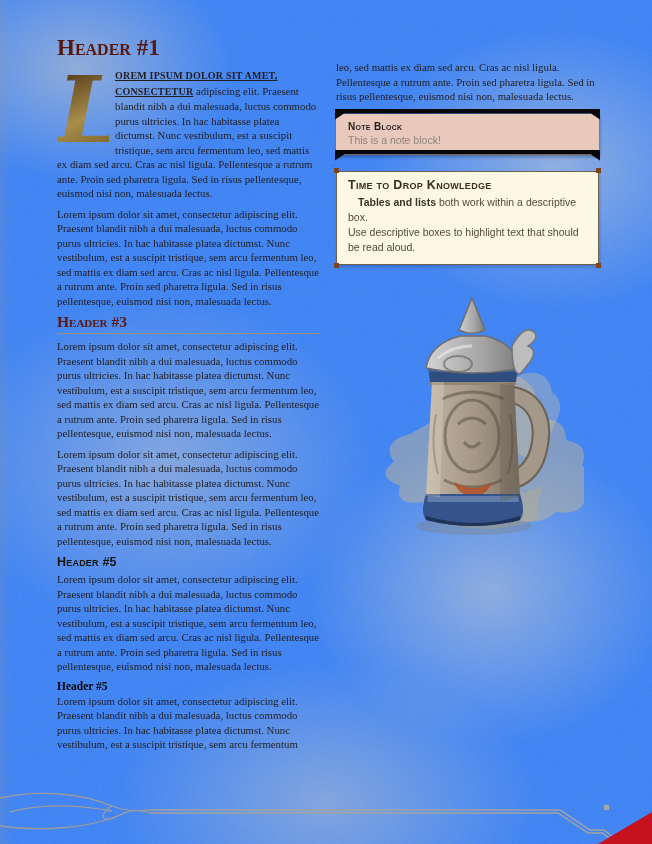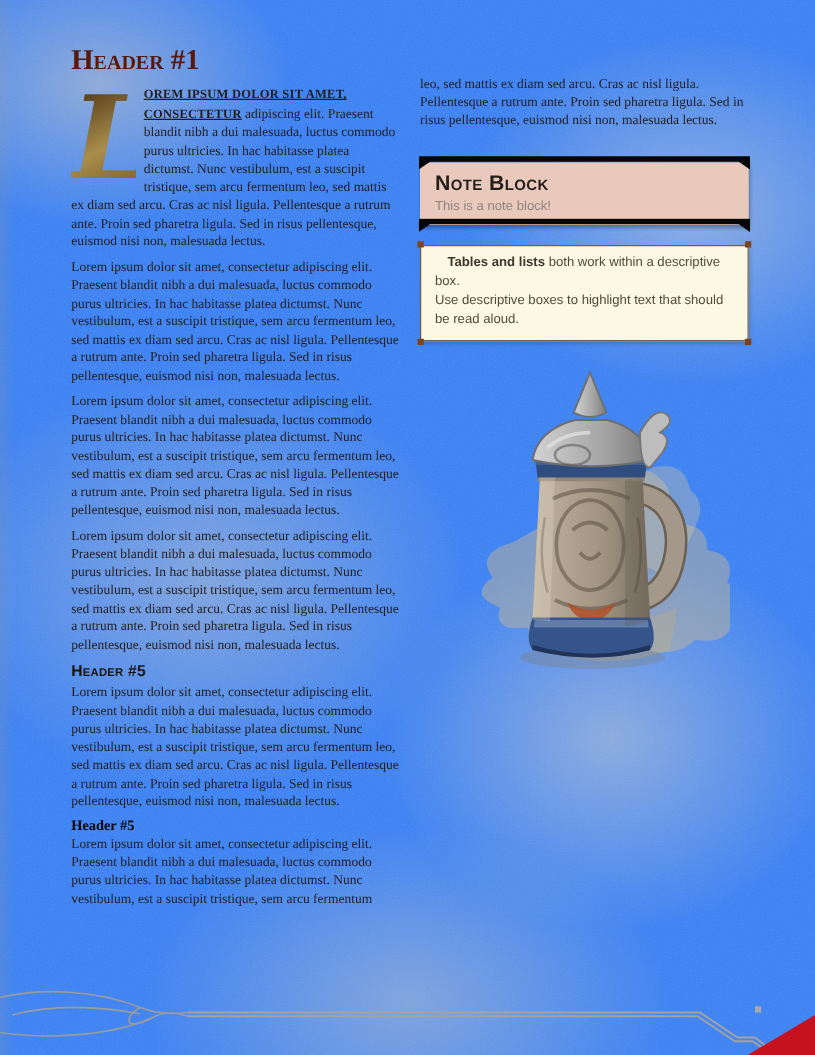--- a/index.html
+++ b/index.html
@@ -56,21 +56,21 @@
     box-shadow:1px 2px 3px rgba(0,0,0,.3);
   }
   .note-bar{
     position:absolute;left:-1px;right:-1px;height:11px;background:#070707;
     clip-path:polygon(0 0,100% 0,100% 100%,calc(100% - 9px) 45%,9px 45%,0 100%);
   }
   .note-bar.top{top:-5px;}
   .note-bar.bottom{bottom:-6px;}
   .note-title{
     font-family:"Liberation Sans",sans-serif;font-variant:small-caps;font-weight:bold;
-    font-size:17px;color:#241e19;margin:0 0 2px 0;letter-spacing:.3px;position:relative;z-index:1;
+    font-size:10px;color:#241e19;margin:0 0 2px 0;letter-spacing:.3px;position:relative;z-index:1;
   }
   .note-text{font-family:"Liberation Sans",sans-serif;font-size:10.5px;color:#8d847c;position:relative;z-index:1;}
 
   
   .descbox{
     position:relative;background:#fcf8e3;border:1px solid #6f5f4e;
     padding:6px 11px 9px 11px;
     box-shadow:1px 2px 3px rgba(0,0,0,.18);
   }
   .dot{position:absolute;width:5px;height:5px;background:#7e431d;}
@@ -104,46 +104,48 @@
 
   <div class="col col-left">
     <h1 class="hdr h1">Header #1</h1>
 
     <p class="body-p">
       <span class="dropcap">L</span><span class="lead-caps">orem ipsum dolor sit amet, consectetur</span><span> adipiscing elit. Praesent blandit nibh a dui malesuada, luctus commodo purus ultricies. In hac habitasse platea dictumst. Nunc vestibulum, est a suscipit tristique, sem arcu fermentum leo, sed mattis ex diam sed arcu. Cras ac nisl ligula. Pellentesque a rutrum ante. Proin sed pharetra ligula. Sed in risus pellentesque, euismod nisi non, malesuada lectus.</span>
     </p>
 
     <p class="body-p">Lorem ipsum dolor sit amet, consectetur adipiscing elit. Praesent blandit nibh a dui malesuada, luctus commodo purus ultricies. In hac habitasse platea dictumst. Nunc vestibulum, est a suscipit tristique, sem arcu fermentum leo, sed mattis ex diam sed arcu. Cras ac nisl ligula. Pellentesque a rutrum ante. Proin sed pharetra ligula. Sed in risus pellentesque, euismod nisi non, malesuada lectus.</p>
 
+    <h3 class="hdr h3">Header #3</h3>
     <p class="body-p">Lorem ipsum dolor sit amet, consectetur adipiscing elit. Praesent blandit nibh a dui malesuada, luctus commodo purus ultricies. In hac habitasse platea dictumst. Nunc vestibulum, est a suscipit tristique, sem arcu fermentum leo, sed mattis ex diam sed arcu. Cras ac nisl ligula. Pellentesque a rutrum ante. Proin sed pharetra ligula. Sed in risus pellentesque, euismod nisi non, malesuada lectus.</p>
 
     <p class="body-p">Lorem ipsum dolor sit amet, consectetur adipiscing elit. Praesent blandit nibh a dui malesuada, luctus commodo purus ultricies. In hac habitasse platea dictumst. Nunc vestibulum, est a suscipit tristique, sem arcu fermentum leo, sed mattis ex diam sed arcu. Cras ac nisl ligula. Pellentesque a rutrum ante. Proin sed pharetra ligula. Sed in risus pellentesque, euismod nisi non, malesuada lectus.</p>
 
     <h5 class="h5">Header #5</h5>
     <p class="body-p">Lorem ipsum dolor sit amet, consectetur adipiscing elit. Praesent blandit nibh a dui malesuada, luctus commodo purus ultricies. In hac habitasse platea dictumst. Nunc vestibulum, est a suscipit tristique, sem arcu fermentum leo, sed mattis ex diam sed arcu. Cras ac nisl ligula. Pellentesque a rutrum ante. Proin sed pharetra ligula. Sed in risus pellentesque, euismod nisi non, malesuada lectus.</p>
 
     <h6 class="h6">Header #5</h6>
     <p class="body-p">Lorem ipsum dolor sit amet, consectetur adipiscing elit. Praesent blandit nibh a dui malesuada, luctus commodo purus ultricies. In hac habitasse platea dictumst. Nunc vestibulum, est a suscipit tristique, sem arcu fermentum</p>
   </div>
 
   <div class="col col-right">
-    <p class="body-p" style="margin-bottom:26px;">leo, sed mattis ex diam sed arcu. Cras ac nisl ligula. Pellentesque a rutrum ante. Proin sed pharetra ligula. Sed in risus pellentesque, euismod nisi non, malesuada lectus.</p>
+    <p class="body-p" style="margin-bottom:10px;">leo, sed mattis ex diam sed arcu. Cras ac nisl ligula. Pellentesque a rutrum ante. Proin sed pharetra ligula. Sed in risus pellentesque, euismod nisi non, malesuada lectus.</p>
 
     <div class="note">
       <div class="note-bar top"></div>
       <div class="note-title">Note Block</div>
       <div class="note-text">This is a note block!</div>
       <div class="note-bar bottom"></div>
     </div>
 
     <div class="descbox">
       <span class="dot tl"></span>
       <span class="dot tr"></span>
       <span class="dot bl"></span>
       <span class="dot br"></span>
+      <div class="desc-title">Time to Drop Knowledge</div>
       <p class="desc-text indent"><span class="desc-bold">Tables and lists</span><span> both work within a descriptive box.</span></p>
       <p class="desc-text">Use descriptive boxes to highlight text that should be read aloud.</p>
     </div>
   </div>
 
   <svg class="stein" viewBox="0 0 212 262">
 
     <g>
       <path d="M38 150 q-30 8 -16 28 q-20 14 6 24 q-6 20 22 16 q8 18 34 10 q28 16 54 6 q30 10 46 -6 q28 4 30 -16 q18 -16 -4 -30 q8 -22 -16 -26 q0 -22 -24 -20 l-8 -30 q-18 -26 -38 -4 z" fill="#cbb98d" opacity="0.45"></path>
       <path d="M150 90 q26 -6 30 18 q14 10 4 30 l-18 40 l-40 -16 l6 -60 z" fill="#d6c79e" opacity="0.35"></path>

